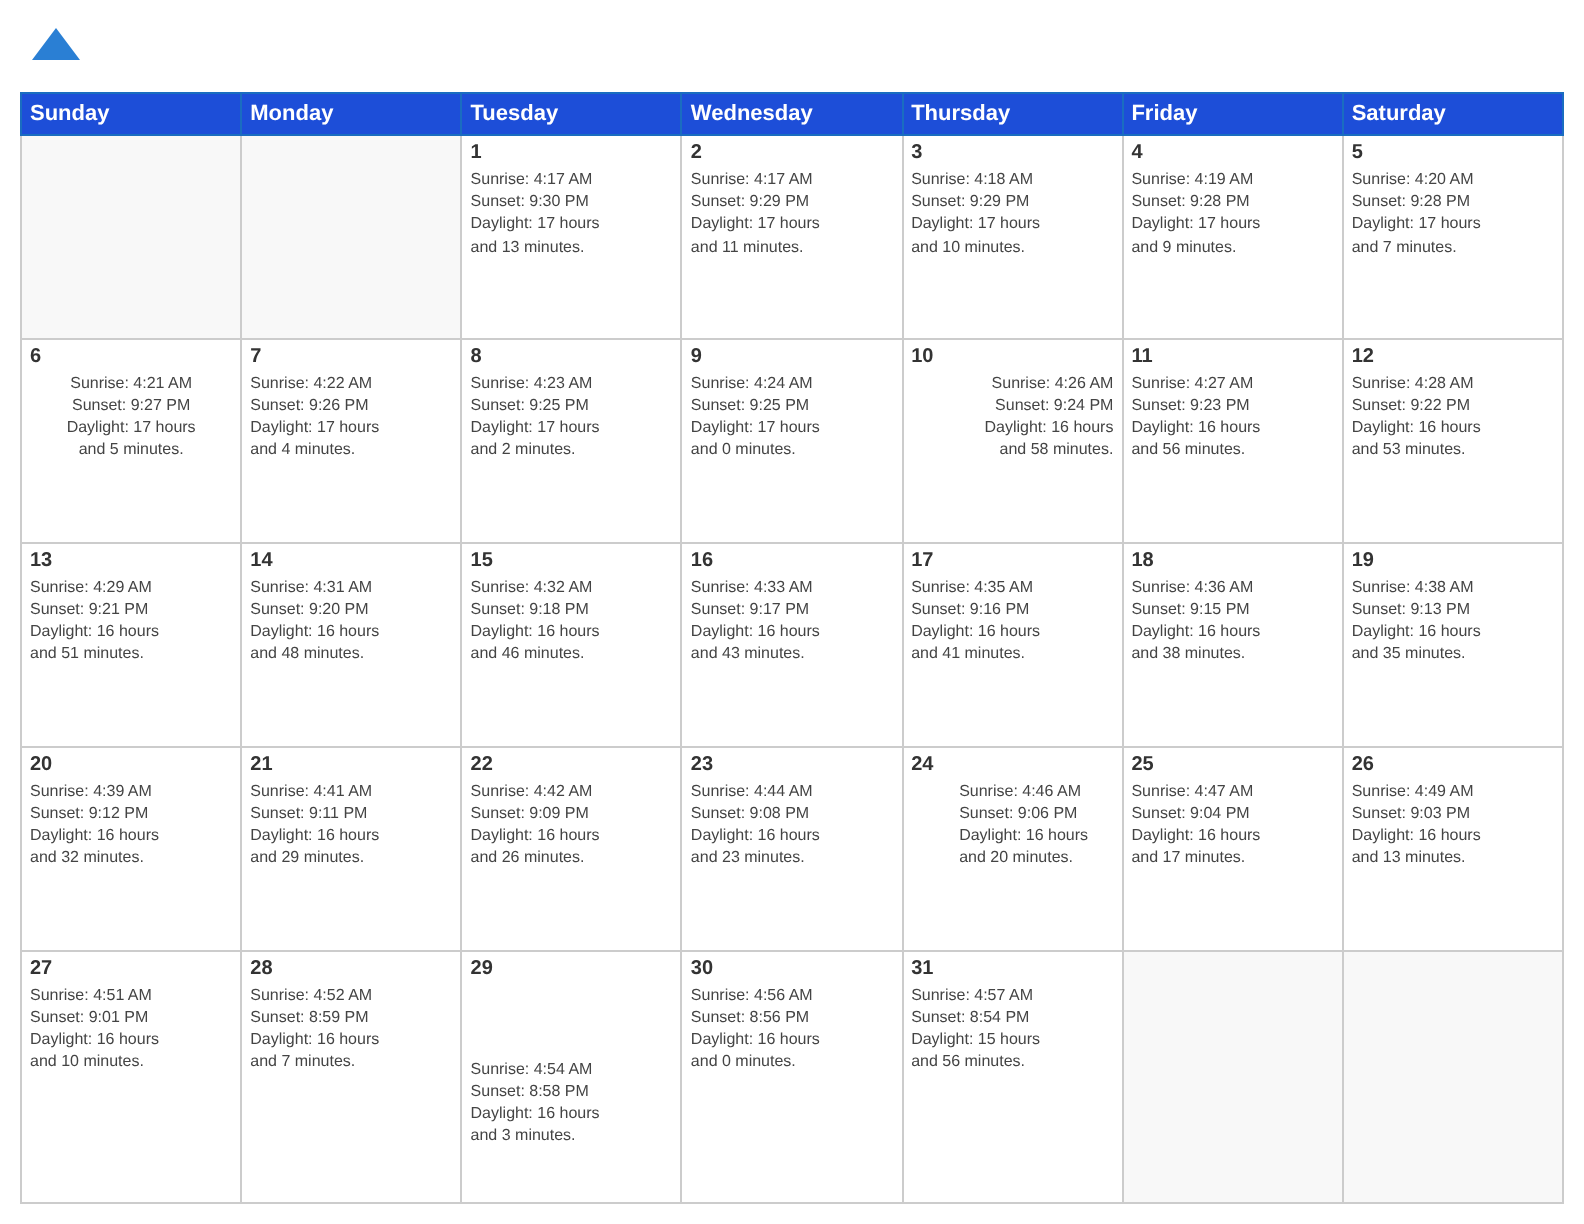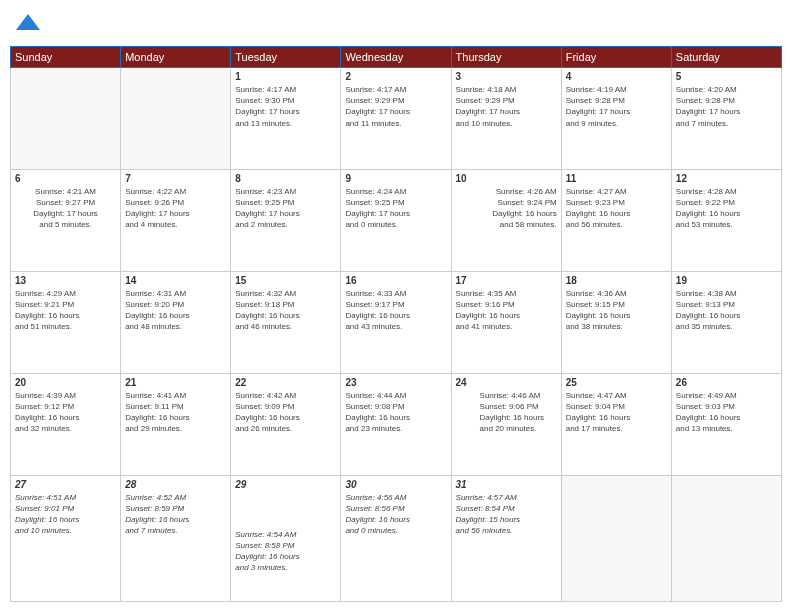--- a/index.html
+++ b/index.html
@@ -56,24 +56,24 @@
       color: #555;
     }
     .calendar {
       flex: 1;
       border: 1px solid #ccc;
       border-collapse: collapse;
       width: 100%;
       table-layout: fixed;
     }
     .calendar th {
-      background: #7f1d1d;
+      background: #1d4ed8;
       color: #fff;
       font-size: 11px;
-      font-weight: normal;
+      font-weight: bold;
       padding: 4px 4px;
       text-align: left;
       border: 1px solid #1a6dc0;
     }
     .calendar td {
       vertical-align: top;
       border: 1px solid #ccc;
       padding: 3px 4px;
       font-size: 8.5px;
       color: #333;
@@ -90,21 +90,20 @@
       display: block;
       margin-bottom: 2px;
     }
     .day-info {
       font-size: 8px;
       color: #444;
       line-height: 1.4;
     }
     .last-row td {
       height: 72px;
-      font-style: italic;
     }
   </style>
 </head>
 <body>
 
 <div class="page">
   <div class="header">
     <div class="logo">
       <div class="logo-text">
         <span class="general"></span>

